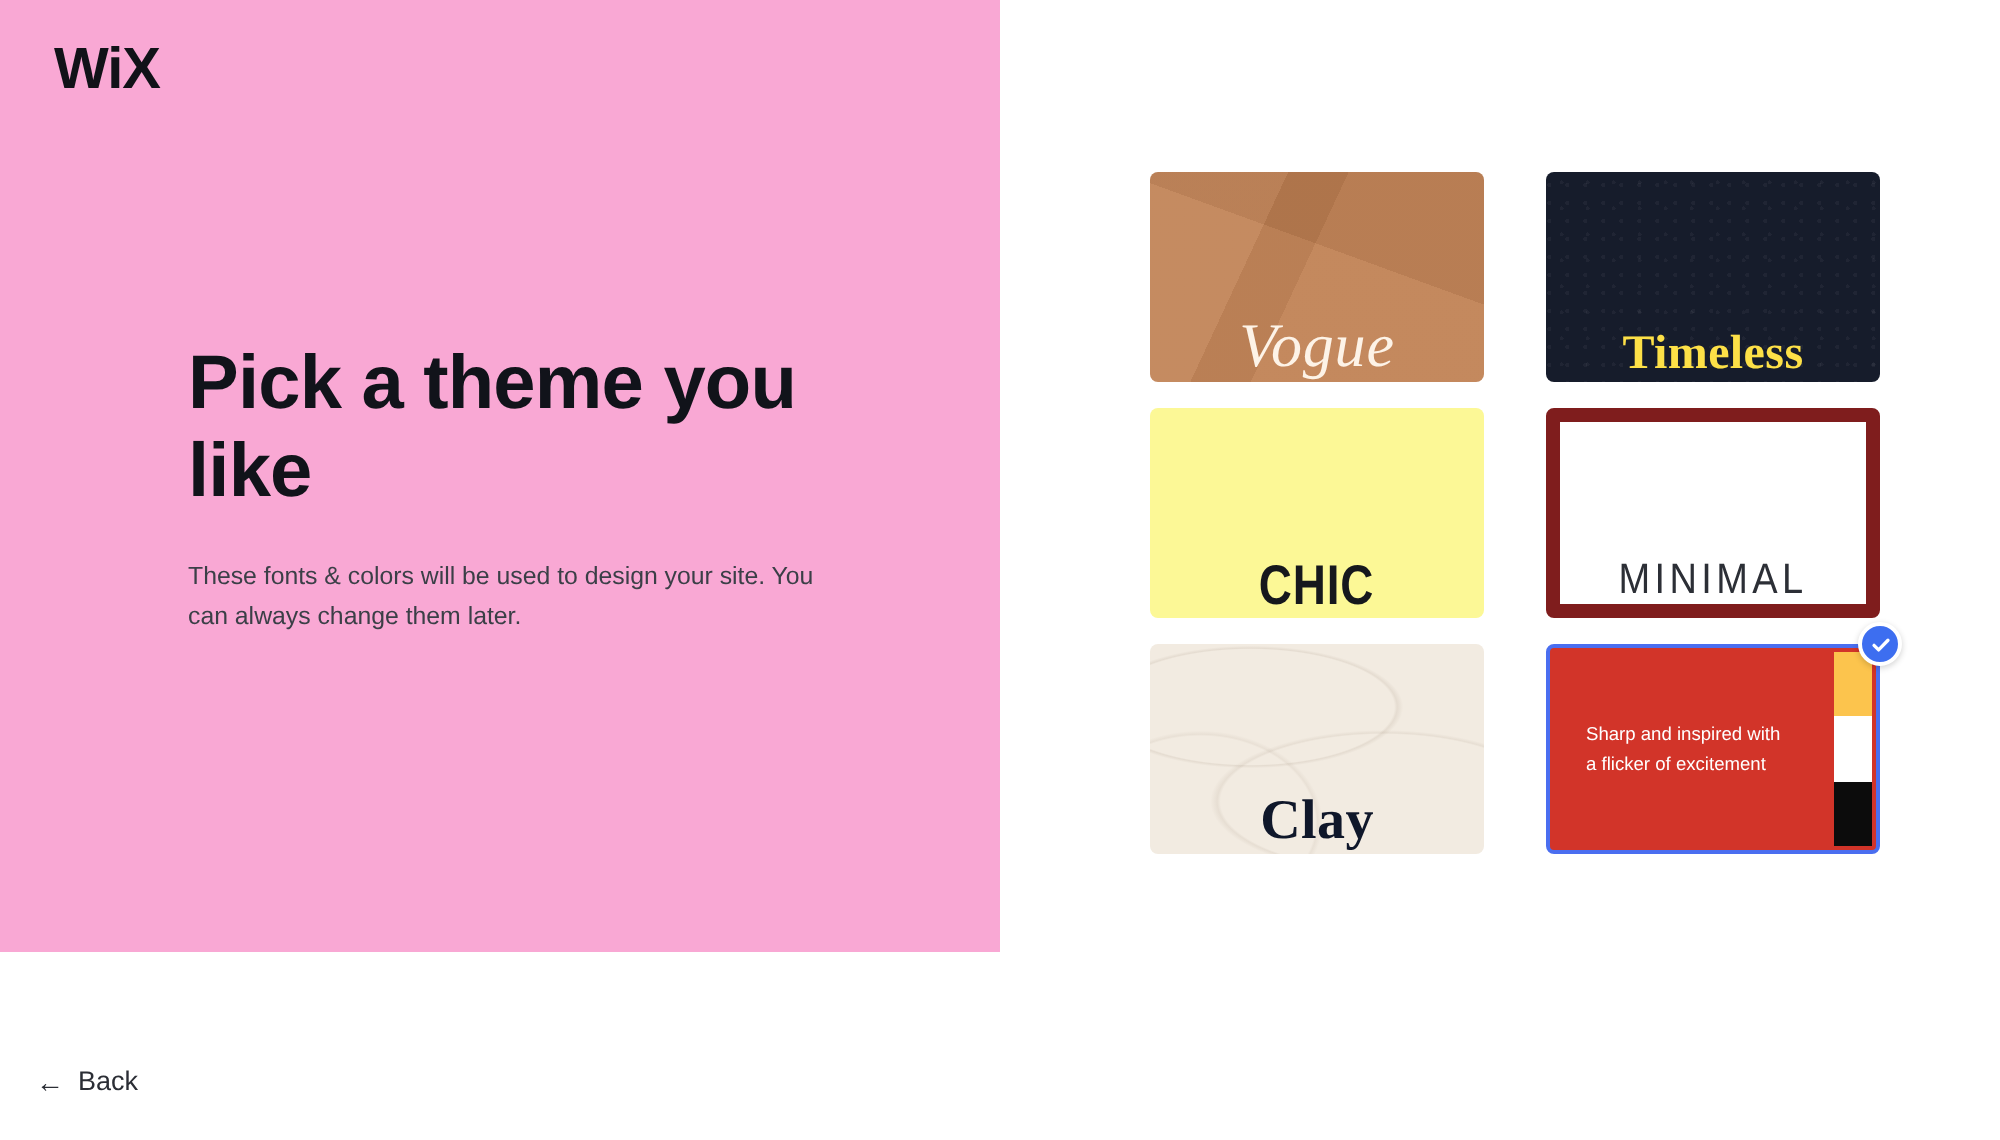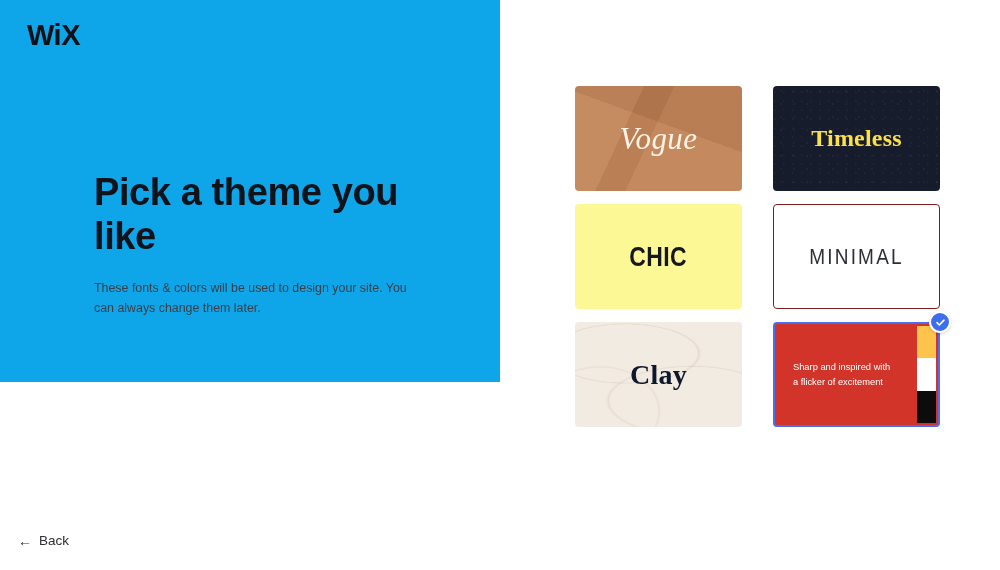--- a/index.html
+++ b/index.html
@@ -7,22 +7,22 @@
     width: 1000px; height: 570px;
     font-family: "Liberation Sans", sans-serif;
     background: #ffffff;
     overflow: hidden;
   }
   #app { position: relative; width: 1000px; height: 570px; background: #fff; }
 
   
   .left-panel {
     position: absolute; left: 0; top: 0;
-    width: 500px; height: 382px;
-    background: #0ea5e9;
+    width: 500px; height: 476px;
+    background: #f9a8d4;
   }
   .brand-logo {
     position: absolute; left: 27px; top: 21px;
     font-size: 29px; font-weight: 700; letter-spacing: -0.5px;
     color: #111218; line-height: 1;
   }
   .headline-wrap { position: absolute; left: 94px; top: 170px; width: 330px; }
   .headline {
     font-size: 38px; font-weight: 700; line-height: 1.16;
     color: #11131a; letter-spacing: -0.4px;
@@ -48,21 +48,21 @@
   .theme-card {
     position: relative;
     border-radius: 4px;
     display: flex; align-items: center; justify-content: center;
     overflow: visible;
     cursor: pointer;
   }
   .card-inner {
     position: absolute; inset: 0;
     border-radius: 4px; overflow: hidden;
-    display: flex; align-items: center; justify-content: center;
+    display: flex; align-items: flex-end; justify-content: center;
   }
 
   
   .card-vogue .card-inner { background: #c08052; }
   .card-vogue .card-inner::after {
     content: ""; position: absolute; inset: 0;
     background:
       linear-gradient(115deg, rgba(255,255,255,0.05) 0 32%, rgba(0,0,0,0.045) 32% 46%, rgba(255,255,255,0.03) 46% 100%),
       linear-gradient(200deg, rgba(0,0,0,0.05) 0 40%, rgba(255,255,255,0.04) 40% 100%);
   }
@@ -92,21 +92,21 @@
 
   
   .card-chic .card-inner { background: #fcf896; }
   .label-chic {
     font-family: "Liberation Sans Narrow", "Liberation Sans", sans-serif;
     font-weight: 700; font-size: 28px; color: #16181d;
     letter-spacing: 0.5px; transform: scaleX(0.82);
   }
 
   
-  .card-minimal .card-inner { background: #ffffff; border: 1px solid #7f1d1d; }
+  .card-minimal .card-inner { background: #ffffff; border: 7px solid #7f1d1d; }
   .label-minimal {
     font-size: 19px; color: #2c2f36; letter-spacing: 2.2px;
     font-weight: 300; transform: scaleY(1.12);
   }
 
   
   .card-clay .card-inner { background: #f2ebe1; }
   .card-clay .card-inner::after {
     content: ""; position: absolute; inset: 0;
     background:

